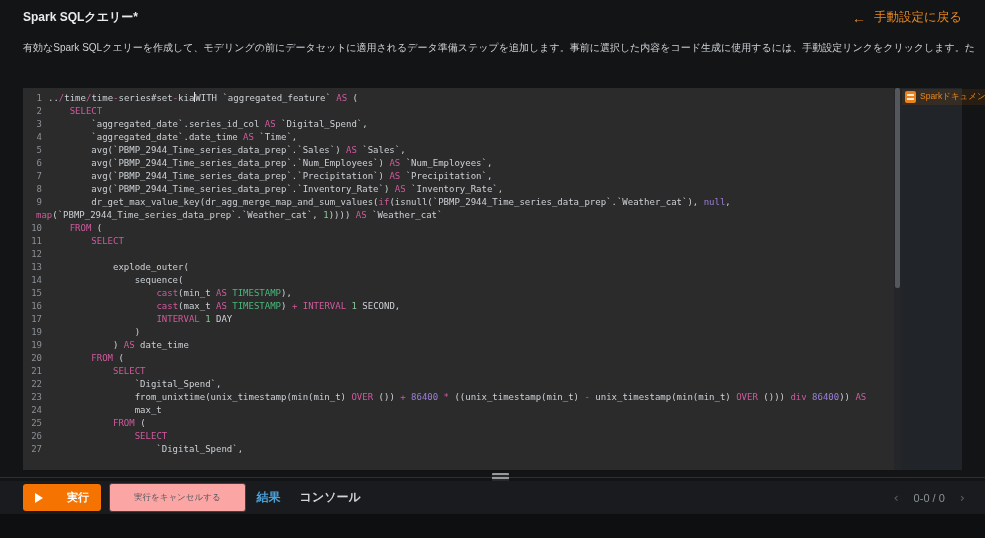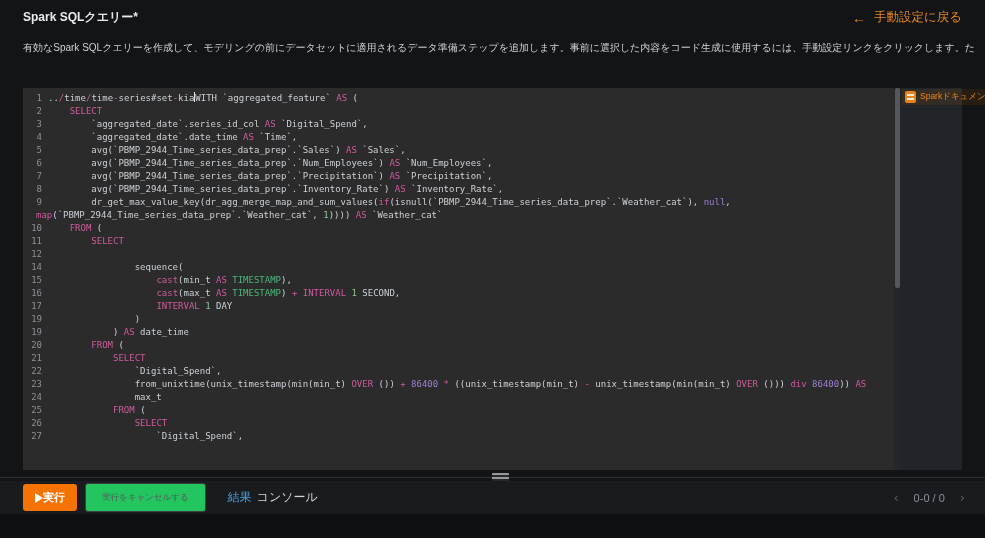--- a/index.html
+++ b/index.html
@@ -35,24 +35,24 @@
   .bookicon{position:relative;width:11px;height:12px;background:#e8821e;border-radius:2px;flex:none}
   .bookicon i{position:absolute;left:2px;right:2px;height:2px;background:#fde8d2}
   .bookicon i:first-child{top:3px}
   .bookicon i:last-child{top:7px}
   
   .divider{position:absolute;left:0;top:477px;width:985px;height:1px;background:#2d3136}
   .grip{position:absolute;left:492px;top:473px;width:17px;height:9px;border-radius:1px;cursor:row-resize;
     background:repeating-linear-gradient(to bottom,#97999b 0 2px,#26282a 2px 4px)}
   
   .band{position:absolute;left:0;top:481px;width:985px;height:33px;background:#191b1e;display:flex;align-items:center}
-  .run-btn{margin-left:23px;height:27px;padding:0 12px;background:#f57300;border-radius:3px;display:flex;align-items:center;gap:0;color:#fff;font-weight:bold;font-size:11px;cursor:pointer;white-space:nowrap}
+  .run-btn{margin-left:23px;height:27px;padding:0 12px;background:#f57300;border-radius:3px;display:flex;align-items:center;gap:24px;color:#fff;font-weight:bold;font-size:11px;cursor:pointer;white-space:nowrap}
   .play{width:0;height:0;border-left:8px solid #fff;border-top:5px solid transparent;border-bottom:5px solid transparent}
-  .cancel-btn{margin-left:8px;height:27px;padding:0 16px;background:#22c55e;border:1px solid #3c4045;border-radius:3px;color:#55595e;font-size:8.5px;display:flex;align-items:center;white-space:nowrap;cursor:not-allowed}
-  .tabs{margin-left:22px;display:flex;gap:5px;font-size:12px;font-weight:normal}
+  .cancel-btn{margin-left:8px;height:27px;padding:0 24px;background:#fca5a5;border:1px solid #3c4045;border-radius:3px;color:#55595e;font-size:8.5px;display:flex;align-items:center;white-space:nowrap;cursor:not-allowed}
+  .tabs{margin-left:11px;display:flex;gap:19px;font-size:12px;font-weight:bold}
   .tab{color:#d2d5d8;cursor:pointer;white-space:nowrap}
   .tab.active{color:#4ba0d8}
   .pager{margin-left:auto;margin-right:20px;display:flex;align-items:center;gap:15px;font-size:11px;color:#8d9297}
   .chev{color:#5d6166;font-size:13px;line-height:1;cursor:default;font-family:"DejaVu Sans",sans-serif}
   .darkstrip{position:absolute;left:0;top:514px;width:985px;height:24px;background:#0d0f11}
 </style>
 </head>
 <body>
 
 <div class="page-title">Spark SQLクエリー*</div>
@@ -110,20 +110,24 @@
         <span class="code"><span class="tk-p">    </span><span class="tk-k">FROM</span><span class="tk-p"> (</span></span>
       </div>
       <div class="code-row">
         <span class="gutter">11</span>
         <span class="code"><span class="tk-p">        </span><span class="tk-k">SELECT</span></span>
       </div>
       <div class="code-row">
         <span class="gutter">12</span>
       </div>
       <div class="code-row">
+        <span class="gutter">13</span>
+        <span class="code"><span class="tk-p">            explode_outer(</span></span>
+      </div>
+      <div class="code-row">
         <span class="gutter">14</span>
         <span class="code"><span class="tk-p">                sequence(</span></span>
       </div>
       <div class="code-row">
         <span class="gutter">15</span>
         <span class="code"><span class="tk-p">                    </span><span class="tk-k">cast</span><span class="tk-p">(min_t </span><span class="tk-k">AS</span><span class="tk-p"> </span><span class="tk-g">TIMESTAMP</span><span class="tk-p">),</span></span>
       </div>
       <div class="code-row">
         <span class="gutter">16</span>
         <span class="code"><span class="tk-p">                    </span><span class="tk-k">cast</span><span class="tk-p">(max_t </span><span class="tk-k">AS</span><span class="tk-p"> </span><span class="tk-g">TIMESTAMP</span><span class="tk-p">) </span><span class="tk-k">+</span><span class="tk-p"> </span><span class="tk-k">INTERVAL</span><span class="tk-p"> </span><span class="tk-i">1</span><span class="tk-p"> SECOND,</span></span>

